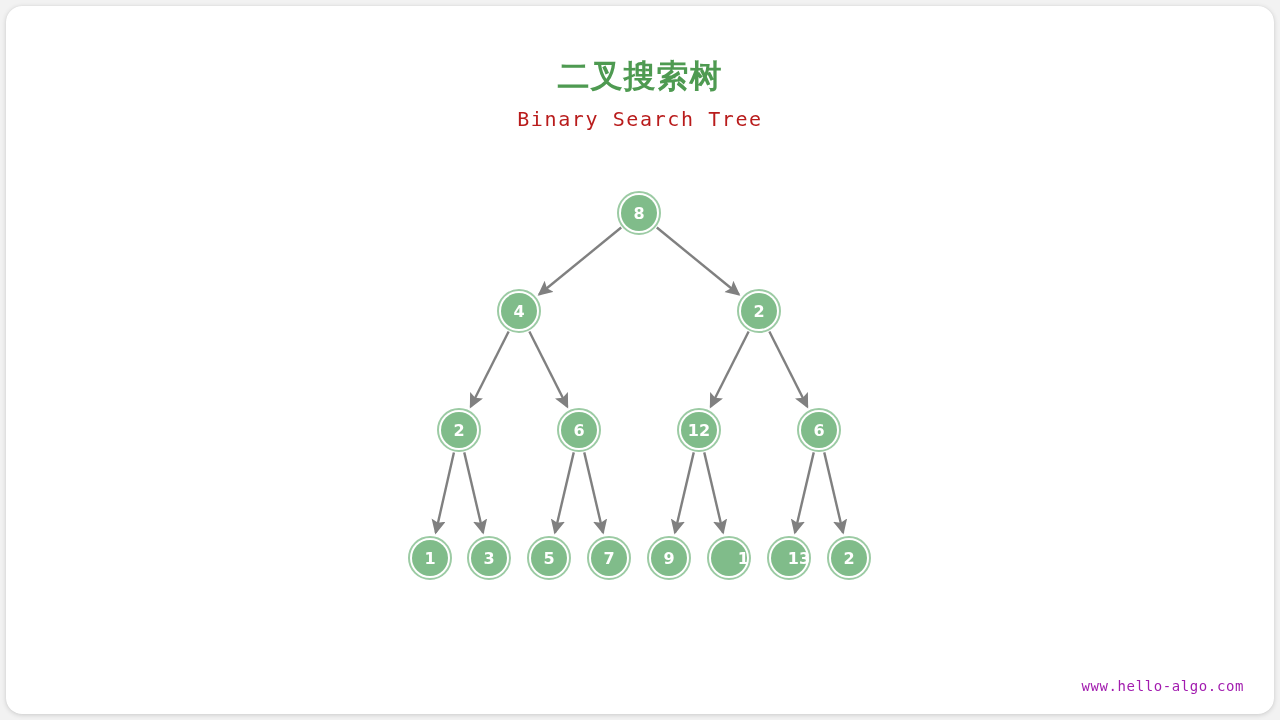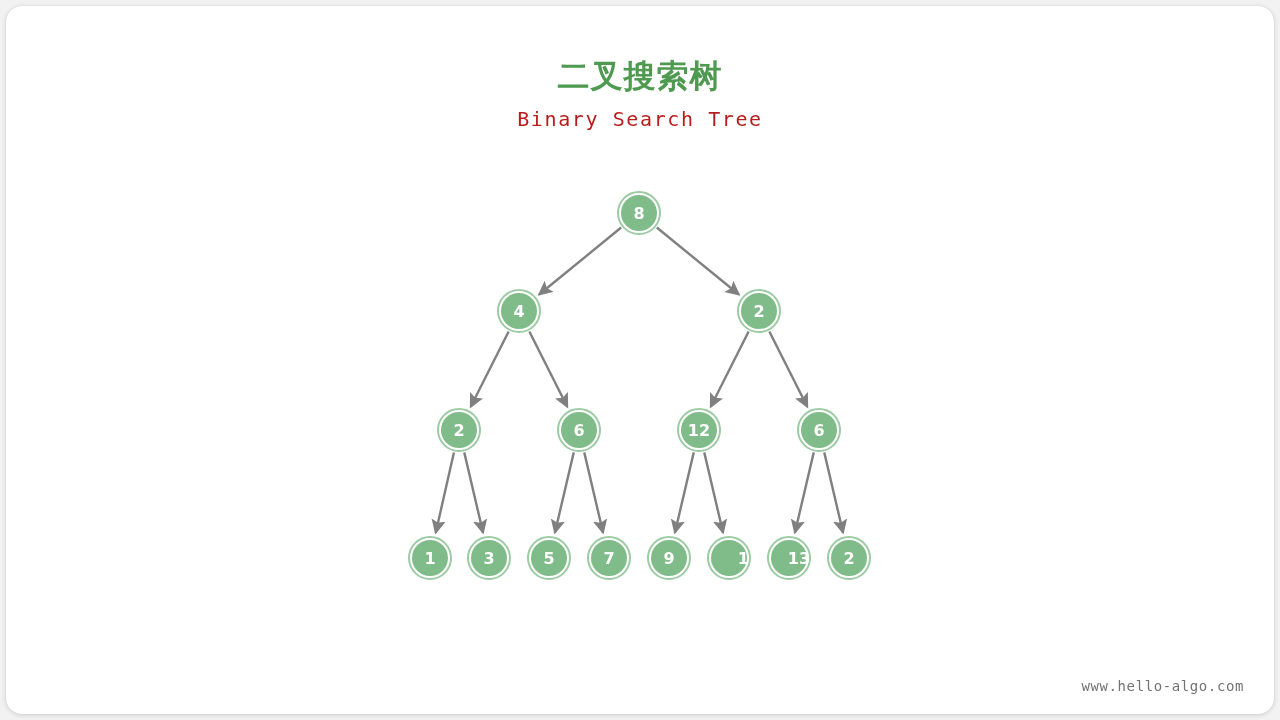--- a/index.html
+++ b/index.html
@@ -44,21 +44,21 @@
     font-size: 20px;
     color: #b91c1c;
     letter-spacing: 1.6px;
     white-space: nowrap;
   }
   #watermark {
     position: absolute;
     right: 36px; bottom: 26px;
     font-family: "DejaVu Sans Mono", "Liberation Mono", monospace;
     font-size: 14px;
-    color: #737373;
+    color: #a21caf;
     letter-spacing: 0.6px;
     white-space: nowrap;
   }
   #tree { position: absolute; left: 0; top: 0; width: 1280px; height: 720px; }
   .node-label {
     position: absolute;
     transform: translate(-50%, -50%);
     font-family: "DejaVu Sans", "Liberation Sans", sans-serif;
     font-size: 16px;
     font-weight: bold;

